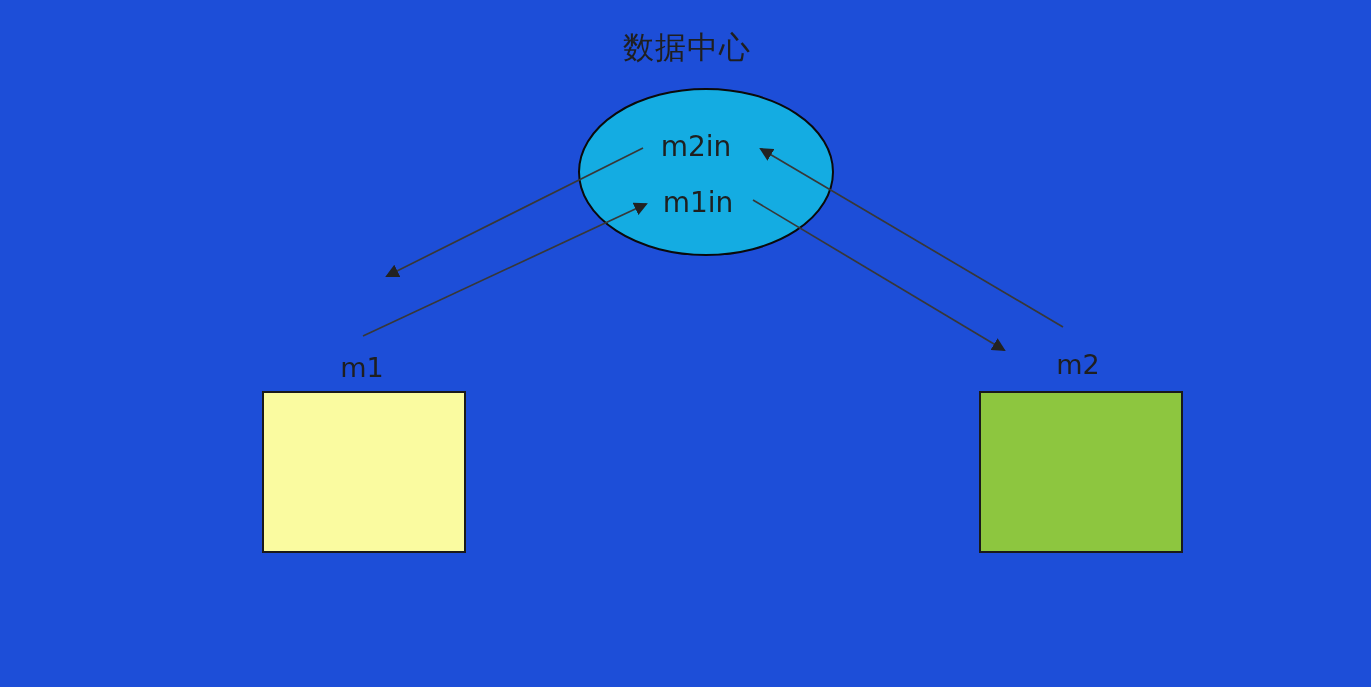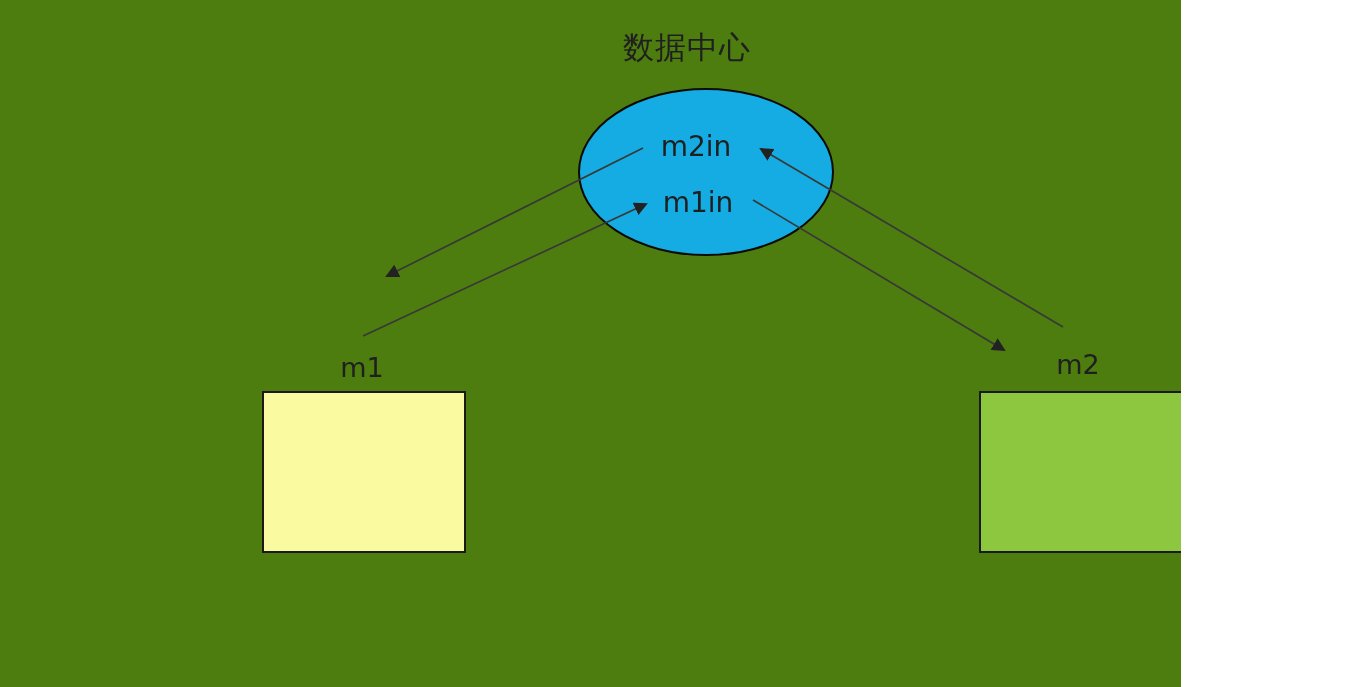--- a/index.html
+++ b/index.html
@@ -2,23 +2,23 @@
 <html><head>
 <meta charset="utf-8">
 <style>
   html, body {
     margin: 0;
     padding: 0;
     background: #ffffff;
   }
   #canvas-wrap {
     position: relative;
-    width: 1181px;
+    width: 1371px;
     height: 687px;
-    background: #4d7c0f;
+    background: #1d4ed8;
     overflow: hidden;
     font-family: "DejaVu Sans", "Liberation Sans", sans-serif;
   }
   svg {
     display: block;
   }
   .diagram-text {
     font-family: "DejaVu Sans", "Liberation Sans", sans-serif;
     fill: #1f1f1f;
   }

